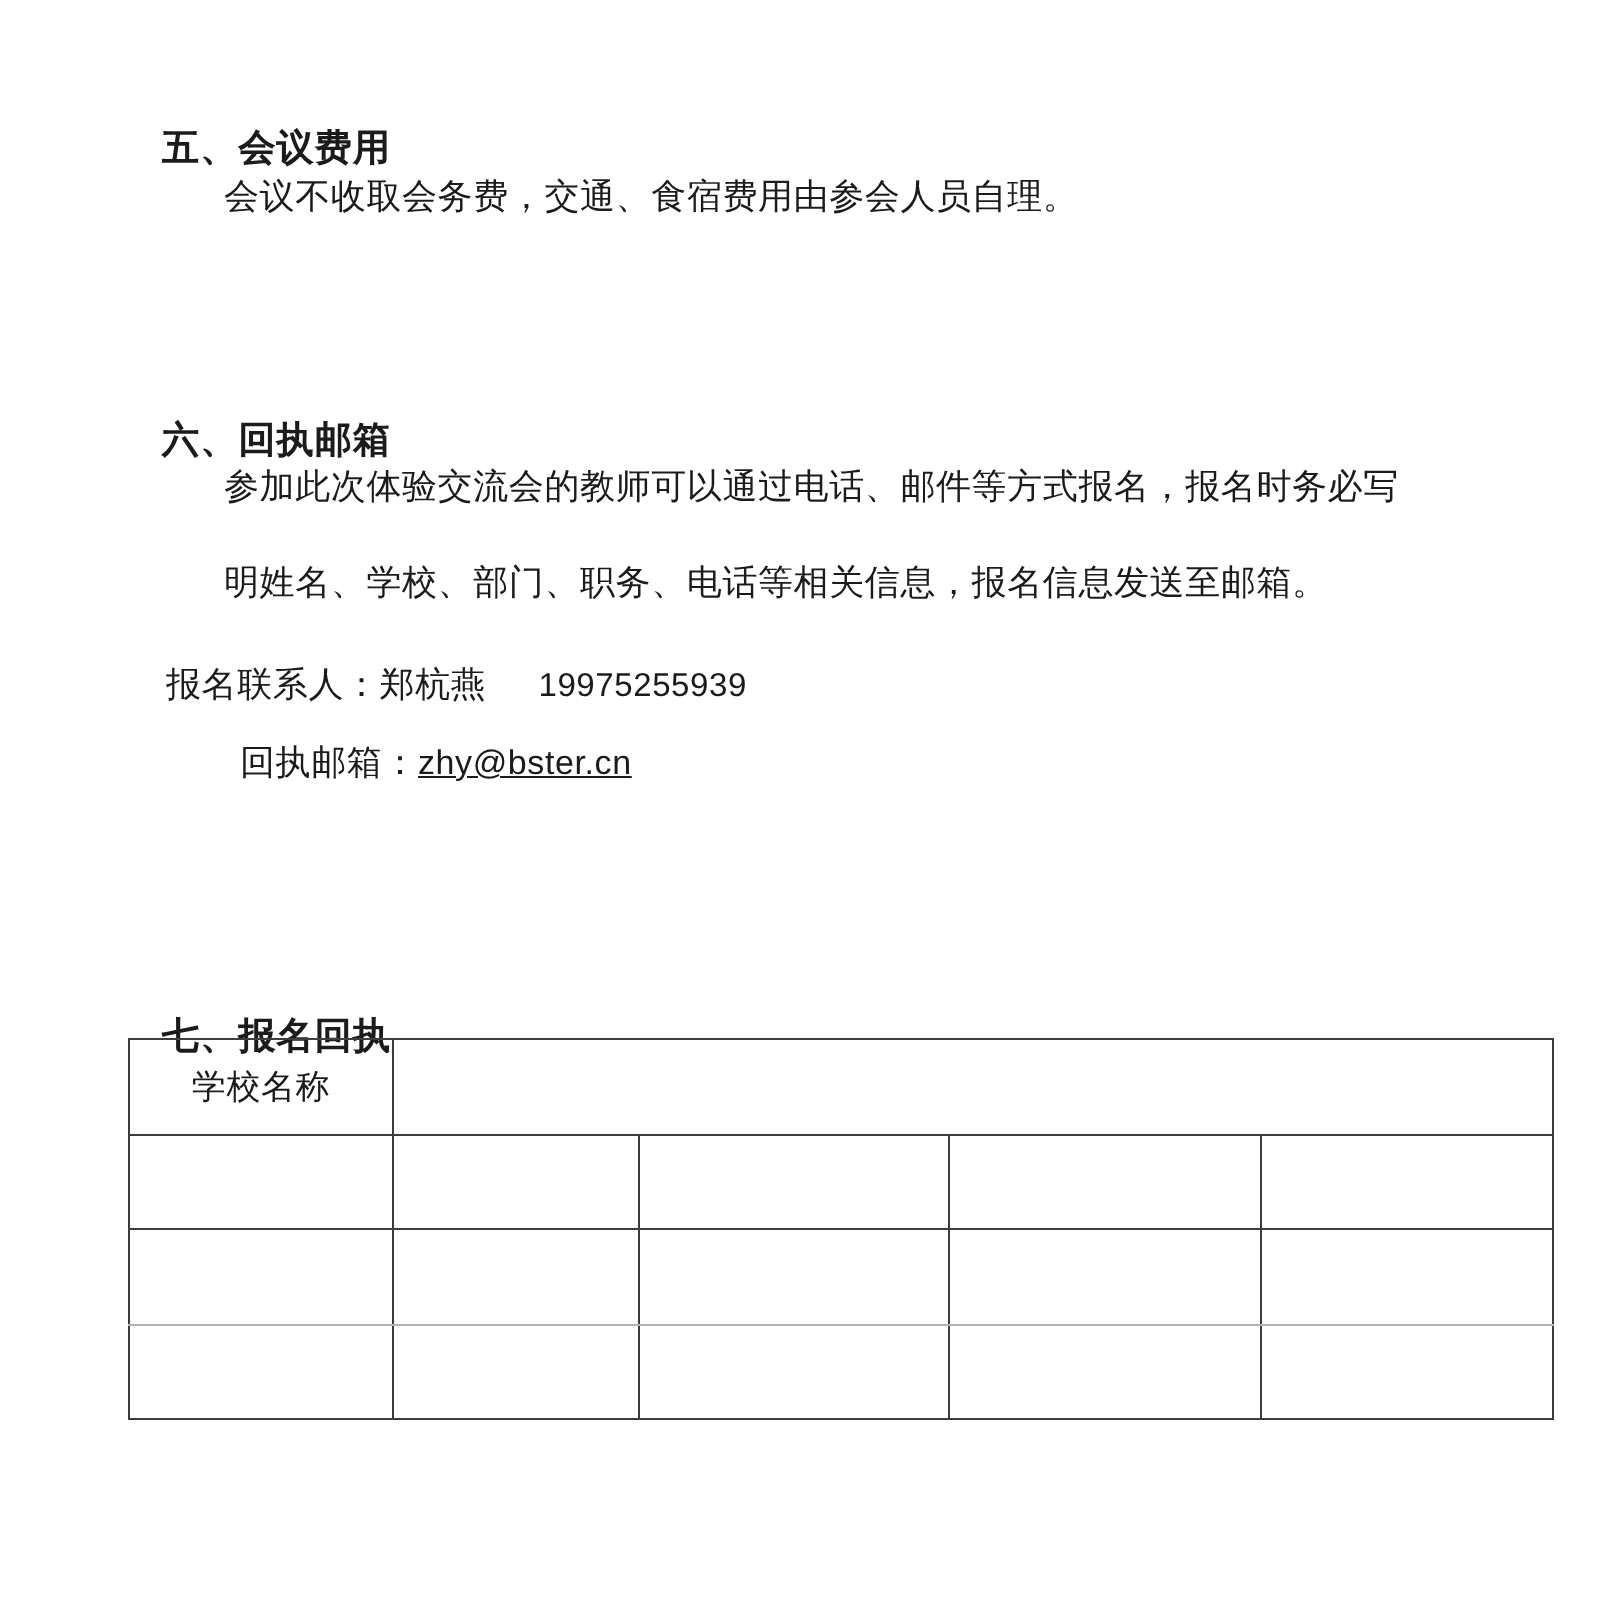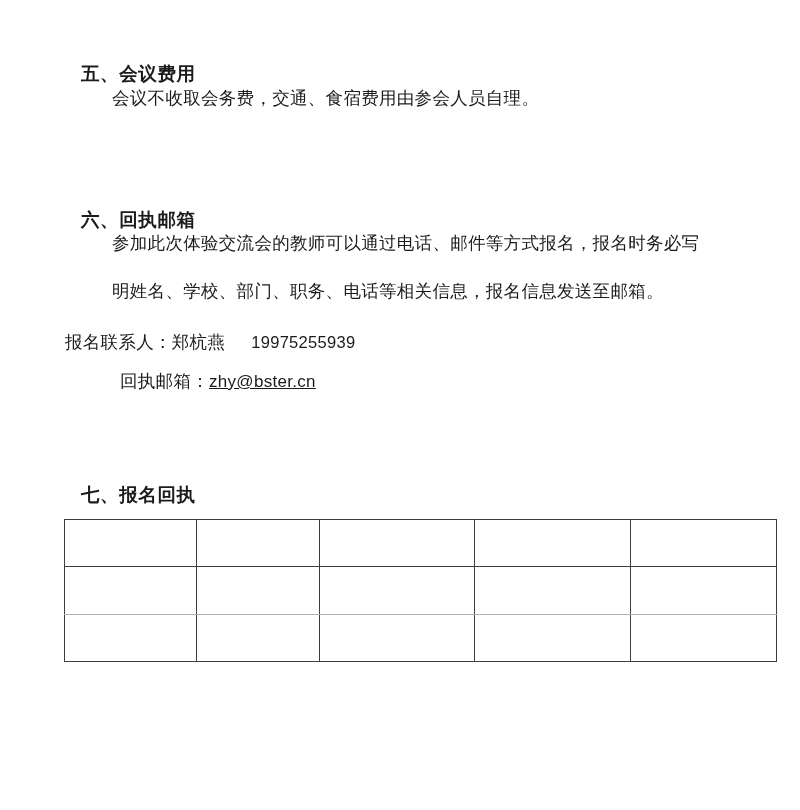--- a/index.html
+++ b/index.html
@@ -24,23 +24,23 @@
   }
   .latin {
     font-family:"Liberation Sans", sans-serif;
     font-size:16.5px;
   }
   #sec5-heading { left:81px; top:37px; }
   #sec5-body   { left:112px; top:86px; }
   #sec6-heading { left:81px; top:183px; }
   #sec6-para-line1 { left:112px; top:231px; }
   #sec6-para-line2 { left:112px; top:279px; }
-  #contact-line { left:65px; top:330px; }
+  #contact-line { left:83px; top:330px; }
   #reply-line   { left:120px; top:369px; }
-  #sec7-heading { left:81px; top:458px; }
+  #sec7-heading { left:81px; top:481px; }
   #receipt-table-wrap { position:absolute; left:64px; top:519px; }
 
   table.receipt {
     border-collapse:collapse;
     table-layout:fixed;
     width:712px;
   }
   table.receipt td {
     border:1px solid #3d3d3d;
     text-align:center;
@@ -88,20 +88,24 @@
 <div id="receipt-table-wrap">
   <table class="receipt">
     <colgroup>
       <col style="width:132px">
       <col style="width:123px">
       <col style="width:155px">
       <col style="width:156px">
       <col style="width:146px">
     </colgroup>
     <tbody>
+      <tr class="r-school">
+        <td>学校名称</td>
+        <td colspan="4"></td>
+      </tr>
       <tr class="r-empty1">
         <td></td>
         <td></td>
         <td></td>
         <td></td>
         <td></td>
       </tr>
       <tr class="r-empty2">
         <td></td>
         <td></td>

